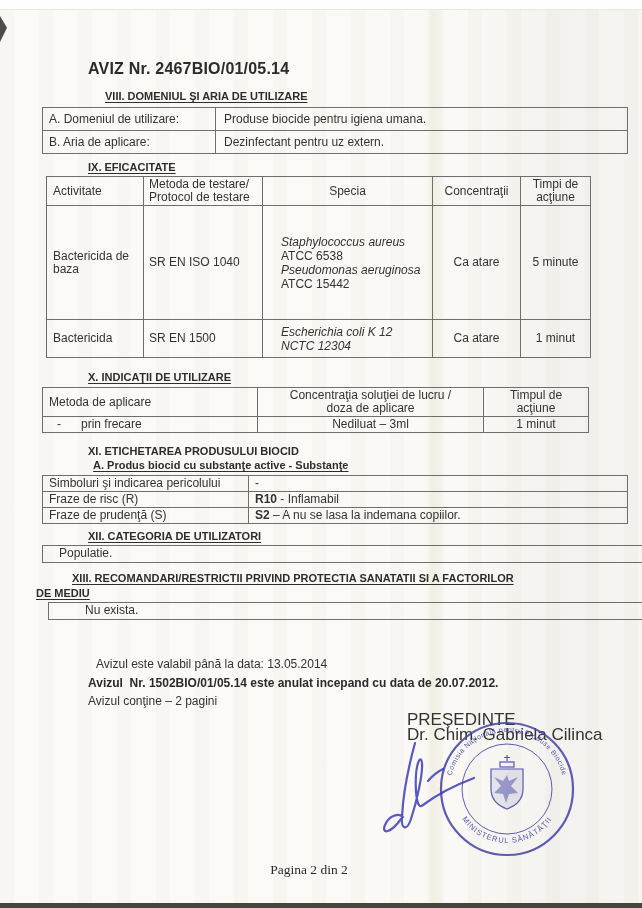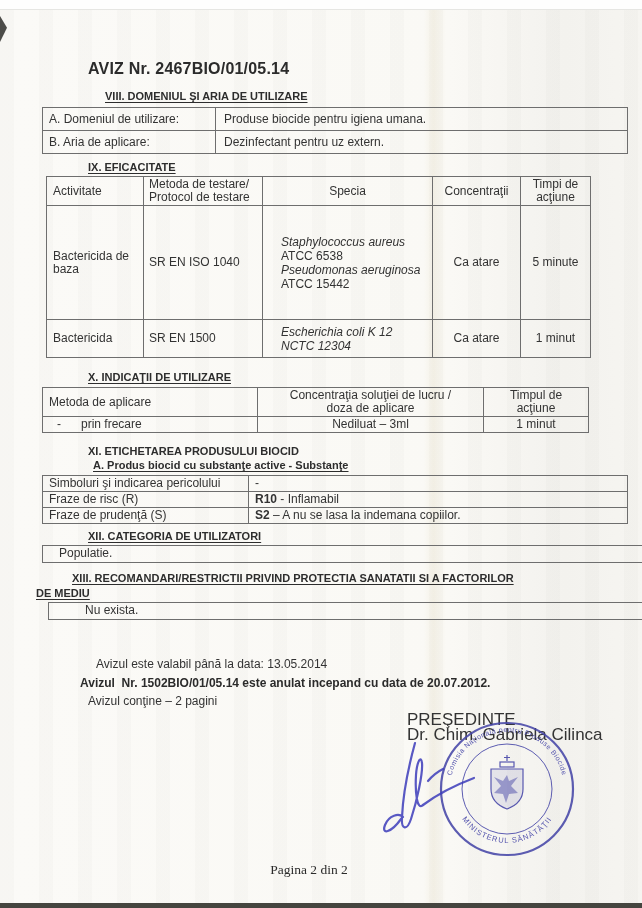--- a/index.html
+++ b/index.html
@@ -160,21 +160,21 @@
 
   <div class="abs h" style="left:88px;top:530px;">XII. CATEGORIA DE UTILIZATORI</div>
   <div class="abs valbox" style="left:42px;top:545px;width:584px;height:16px;padding-left:16px;">Populatie.</div>
 
   <div class="abs h" style="left:72px;top:572px;">XIII. RECOMANDARI/RESTRICTII PRIVIND PROTECTIA SANATATII SI A FACTORILOR</div>
   <div class="abs h" style="left:36px;top:587px;">DE MEDIU</div>
   <div class="abs valbox" style="left:48px;top:602px;width:567px;height:16px;padding-left:36px;">Nu exista.</div>
 
   <div class="abs note" style="left:96px;top:634px;margin-top:23px;">Avizul este valabil până la data: 13.05.2014</div>
   <div class="abs note" style="left:88px;top:650px;margin-top:44px;">Avizul conţine – 2 pagini</div>
-  <div class="abs note bold" style="left:80px;top:676px;">Avizul  Nr. 1502BIO/01/05.14 este anulat incepand cu data de 20.07.2012.</div>
+  <div class="abs note bold" style="left:88px;top:676px;">Avizul  Nr. 1502BIO/01/05.14 este anulat incepand cu data de 20.07.2012.</div>
 
   <div class="abs sig-label" style="left:407px;top:710px;">PREŞEDINTE</div>
   <div class="abs sig-label" style="left:407px;top:725px;">Dr. Chim. Gabriela Cilinca</div>
 
   <svg class="abs" style="left:427px;top:717px;" width="160" height="160" viewBox="0 0 160 160">
     <g fill="none" stroke="#4747a8" opacity="0.88">
       <circle cx="80" cy="72" r="66" stroke-width="2.2"></circle>
       <circle cx="80" cy="72" r="45" stroke-width="1"></circle>
     </g>
     <defs>

